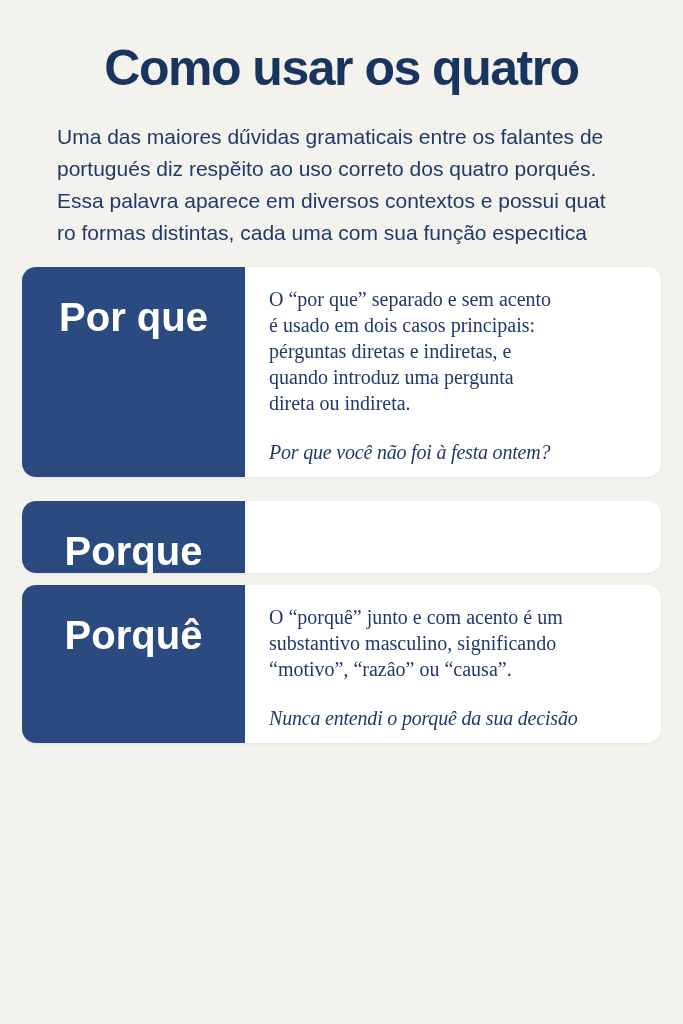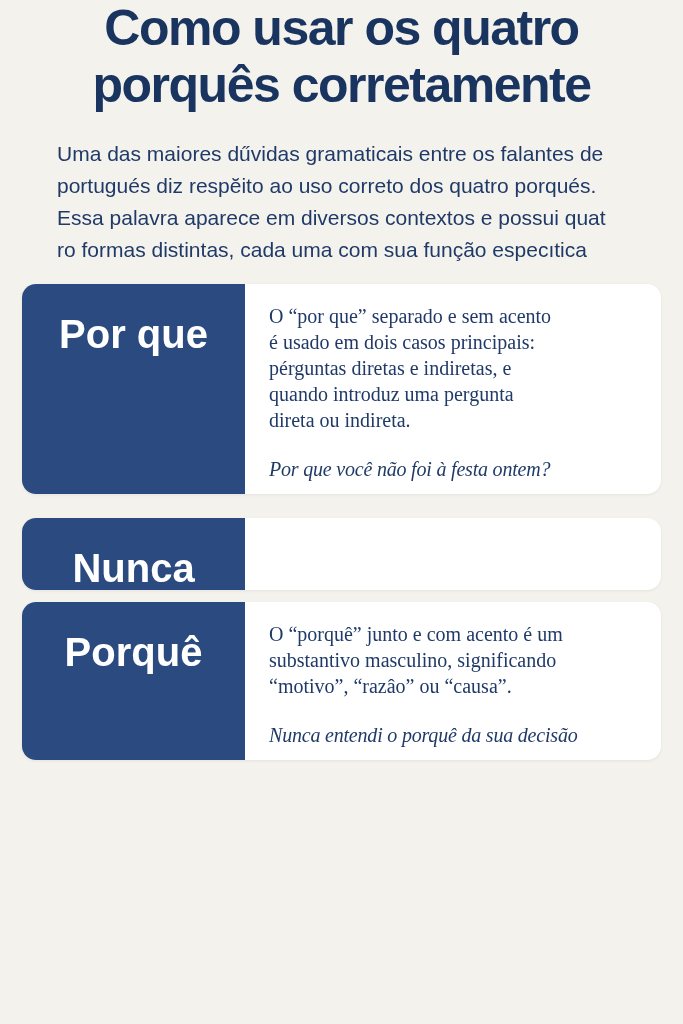--- a/index.html
+++ b/index.html
@@ -7,20 +7,21 @@
     width: 683px;
     height: 1024px;
     background: var(--bg, #f4f2ec);
     font-family: "Liberation Sans", sans-serif;
     overflow: hidden;
   }
   .page {
     width: 683px;
     height: 756px;
     box-sizing: border-box;
+    padding-top: 40px;
   }
   .title {
     text-align: center;
     font-weight: bold;
     font-size: 50px;
     line-height: 57px;
     letter-spacing: -1.5px;
     color: var(--title, #18345f);
   }
   .intro {
@@ -71,21 +72,20 @@
     letter-spacing: -0.2px;
   }
 </style>
 </head>
 <body>
 
 <div class="page">
 
   <div class="title">
     <div>Como usar os quatro</div>
-    <div>porquês corretamente</div>
   </div>
 
   <div class="intro">Uma das maiores dűvidas gramaticais entre os falantes de
 portugués diz respĕito ao uso correto dos quatro porqués.
 Essa palavra aparece em diversos contextos e possui quat
 ro formas distintas, cada uma com sua função especıtica</div>
 
   <div class="cards">
 
     <div class="card">
@@ -97,21 +97,21 @@
 quando introduz uma pergunta
 direta ou indireta.</div>
         <div class="card-example">Por que você não foi à festa ontem?</div>
       </div>
     </div>
 
     <div class="card">
     </div>
 
     <div class="card">
-      <div class="card-label">Nunca</div>
+      <div class="card-label">Porque</div>
     </div>
 
     <div class="card">
       <div class="card-label">Porquê</div>
       <div class="card-content">
         <div class="card-desc">O “porquê” junto e com acento é um
 substantivo masculino, significando
 “motivo”, “razâo” ou “causa”.</div>
         <div class="card-example">Nunca entendi o porquê da sua decisão</div>
       </div>

